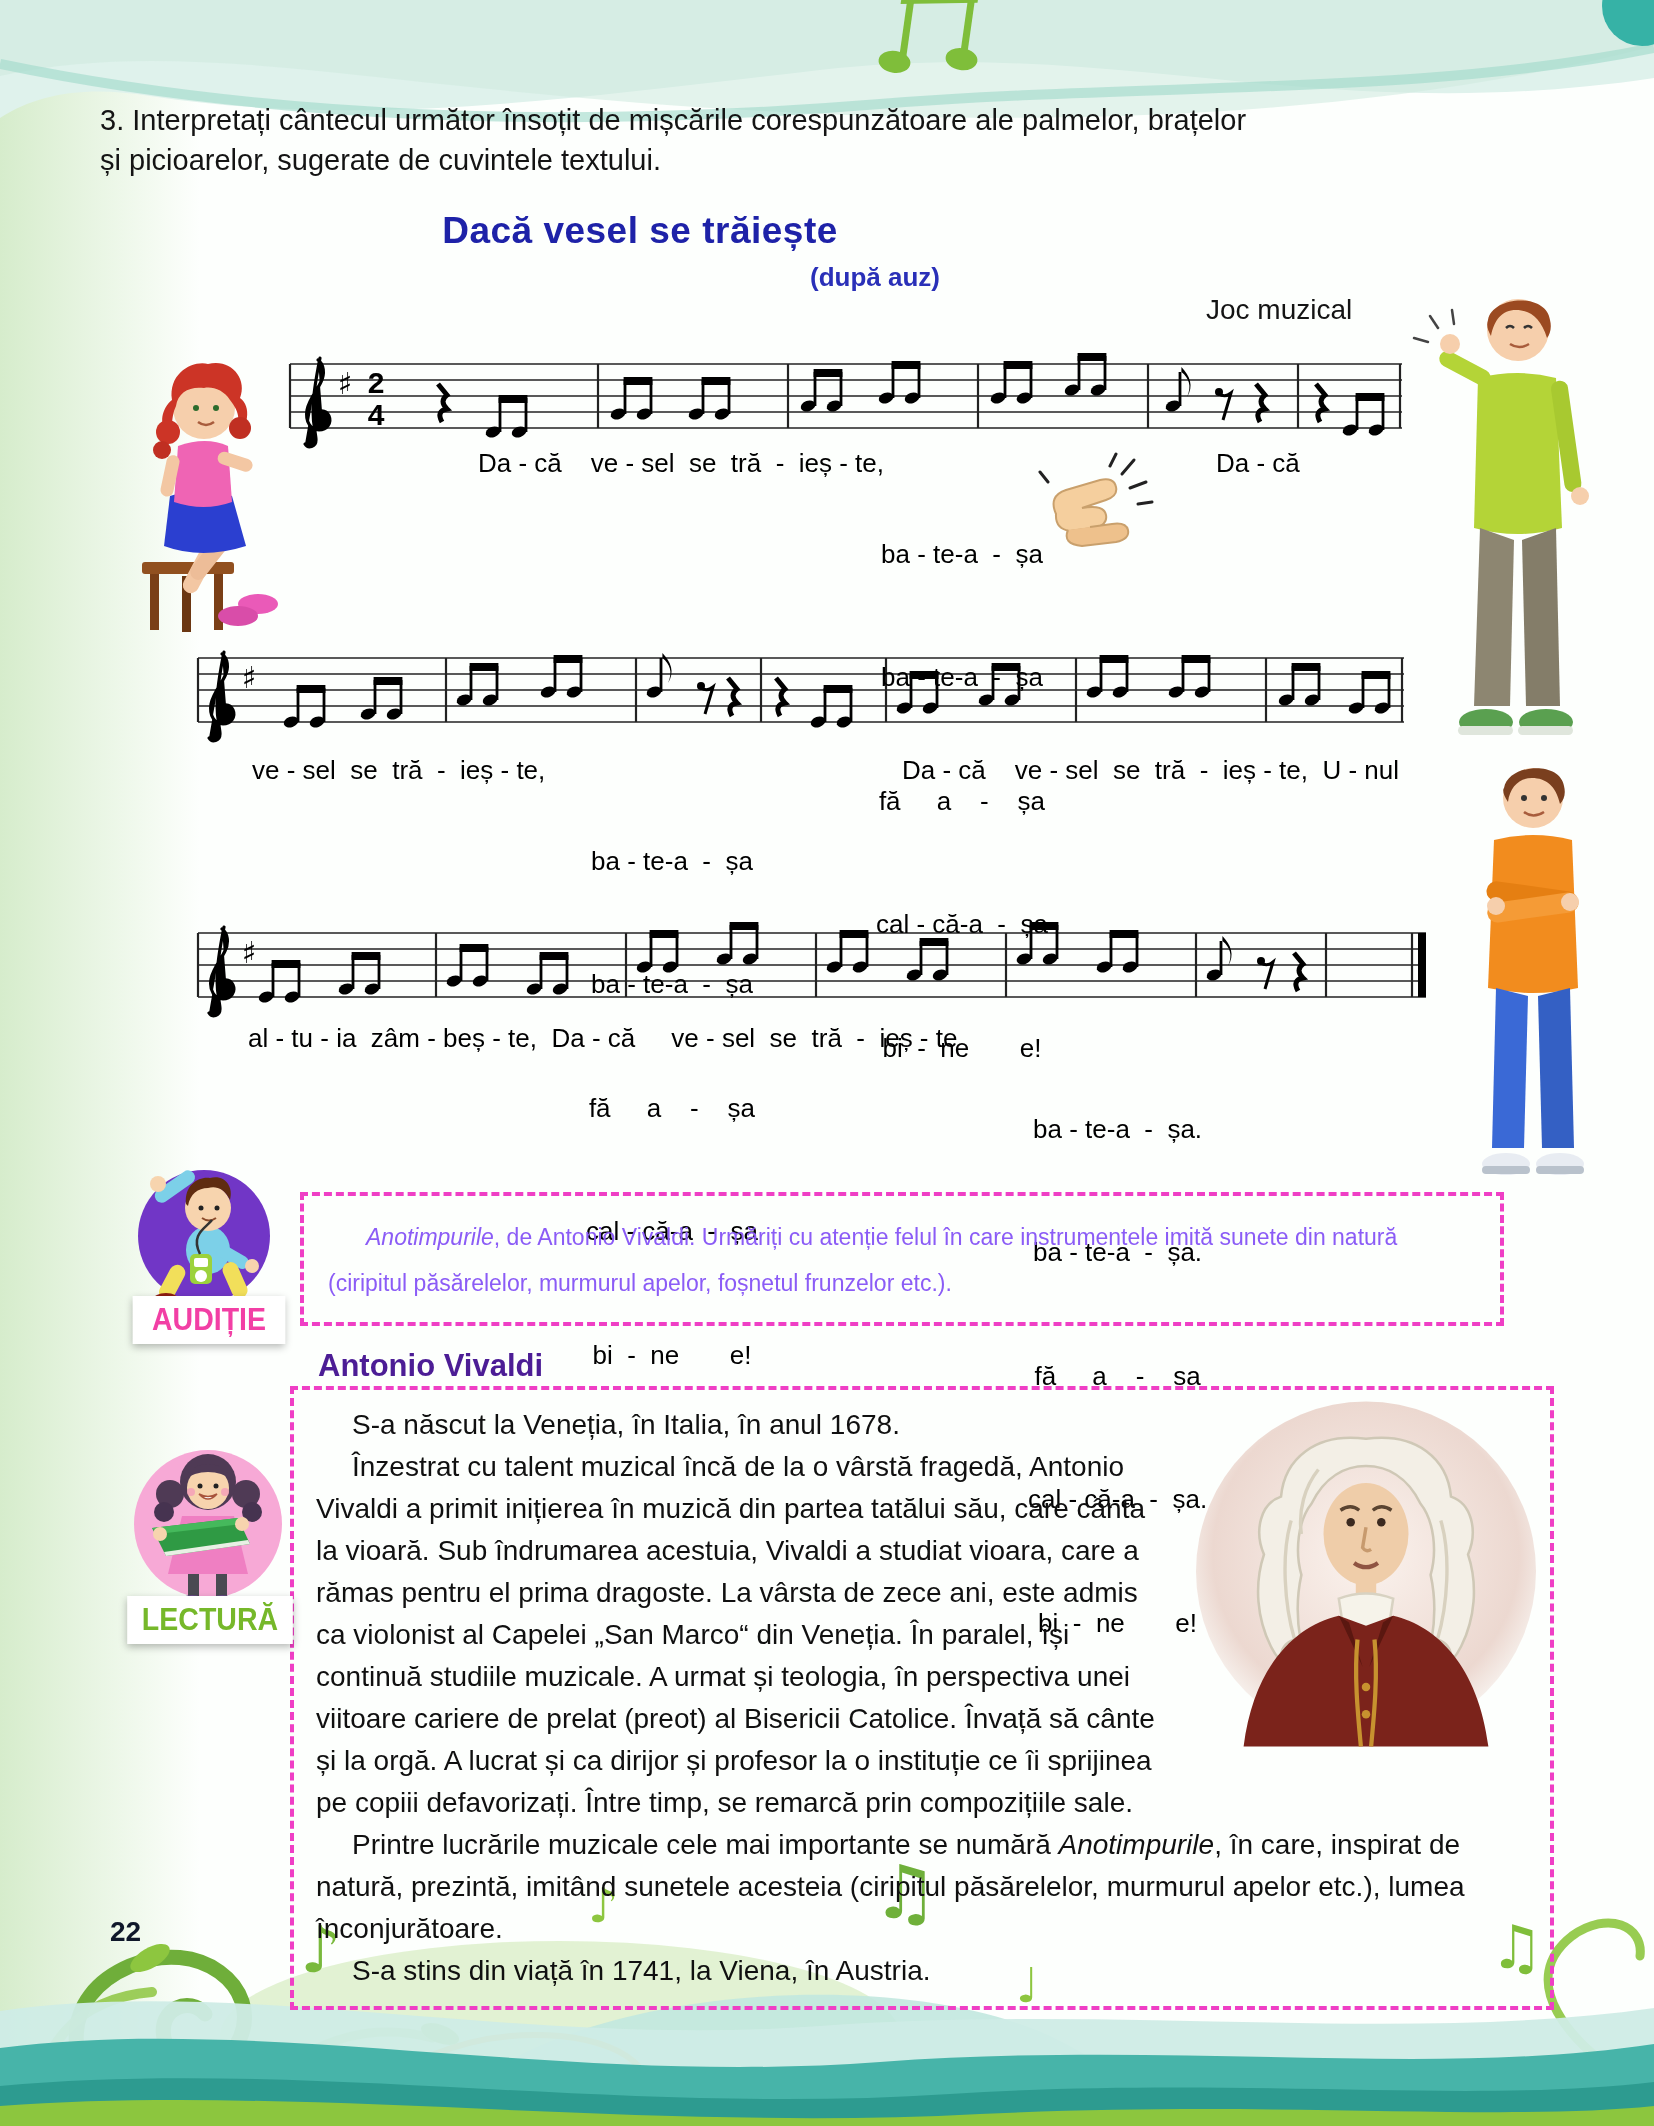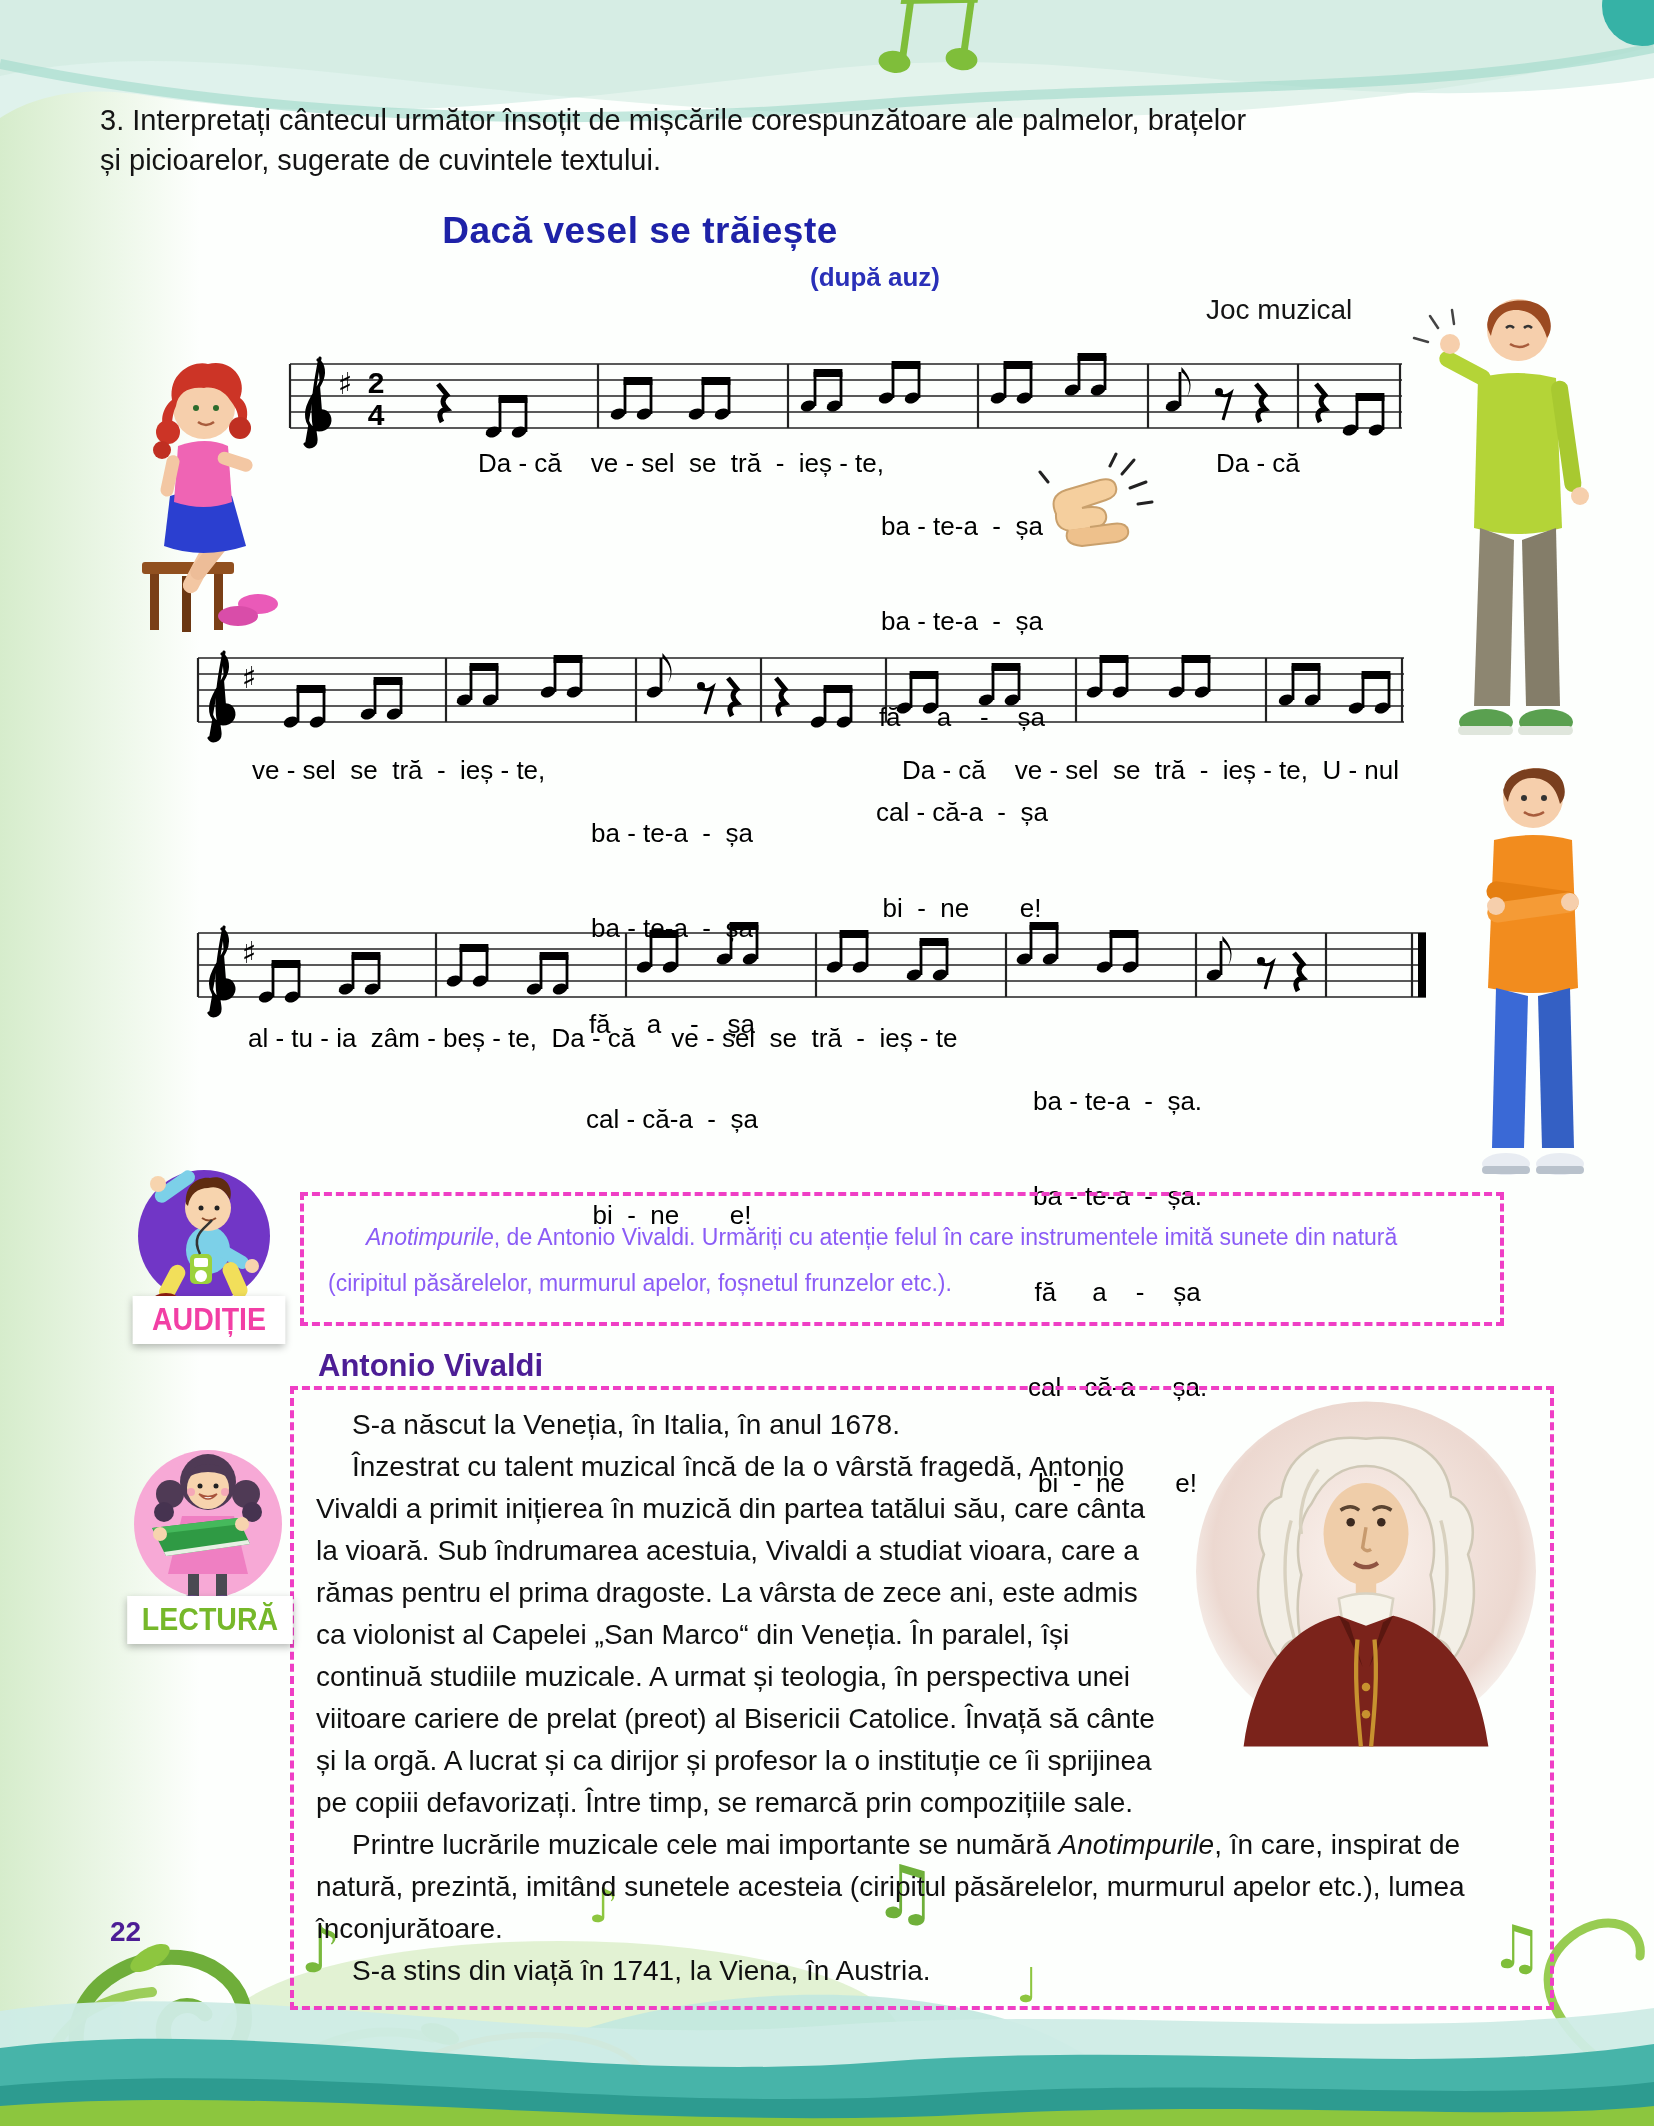--- a/index.html
+++ b/index.html
@@ -13,36 +13,36 @@
   .instruction{position:absolute;left:100px;top:100px;width:1165px;
     font-size:29px;line-height:40px;color:#141414;z-index:2;}
   .song-title{position:absolute;left:340px;top:210px;width:600px;text-align:center;
     font-size:37px;font-weight:bold;color:#1e22a8;letter-spacing:.5px;z-index:2;}
   .song-subtitle{position:absolute;left:340px;top:262px;width:600px;text-align:right;
     font-size:26px;font-weight:bold;color:#2a30b8;z-index:2;}
   .song-genre{position:absolute;left:1206px;top:294px;font-size:28px;color:#141414;z-index:2;}
   .staff{position:absolute;z-index:1;}
   .staff path,.staff rect,.staff ellipse,.staff circle,.staff polygon{fill:#000;}
   .lyr{position:absolute;font-size:26px;color:#000;white-space:pre;z-index:2;text-align:center;}
-  .lyr-stack div{line-height:33.4px;white-space:pre;}
+  .lyr-stack div{line-height:33.4px;white-space:pre;margin-top:28px;}
   .fig{position:absolute;z-index:1;}
   .badge-label{position:absolute;background:#ffffff;box-shadow:0 3px 8px rgba(0,0,0,.28);
     text-align:center;font-weight:bold;font-size:31px;padding:6px 4px;z-index:3;
     letter-spacing:0px;transform:scaleX(.92);}
   .badge-auditie{color:#f23fa5;}
   .badge-lectura{color:#76b82a;}
   .box-dashed{position:absolute;border:4px dashed #ef3fc5;background:transparent;z-index:2;}
   .auditie-box{left:300px;top:1192px;width:1148px;padding:18px 24px 16px 24px;}
   .auditie-box p{margin:0;font-size:23px;line-height:46px;text-indent:38px;color:#8b5cf6;}
   .section-heading{position:absolute;left:318px;top:1348px;font-size:31px;font-weight:bold;
     color:#4c1d95;z-index:2;}
   .lectura-box{left:290px;top:1386px;width:1212px;padding:14px 22px 14px 22px;min-height:560px;}
   .lectura-box p{margin:0;font-size:28px;line-height:42px;text-indent:36px;color:#101010;}
   .portrait{float:right;width:340px;height:348px;margin:-4px -8px 4px 26px;}
-  .pagenum{position:absolute;left:110px;top:1916px;font-size:28px;font-weight:bold;color:#4c1d95;z-index:3;}
+  .pagenum{position:absolute;left:110px;top:1916px;font-size:28px;font-weight:bold;color:#0f172a;z-index:3;}
 </style>
 </head>
 <body>
 
 <div class="page">
 
   <svg width="0" height="0" style="position:absolute" aria-hidden="true">
     <defs>
       <g id="np">
         <ellipse cx="0" cy="0" rx="7.5" ry="5.2" transform="rotate(-18)"></ellipse>

